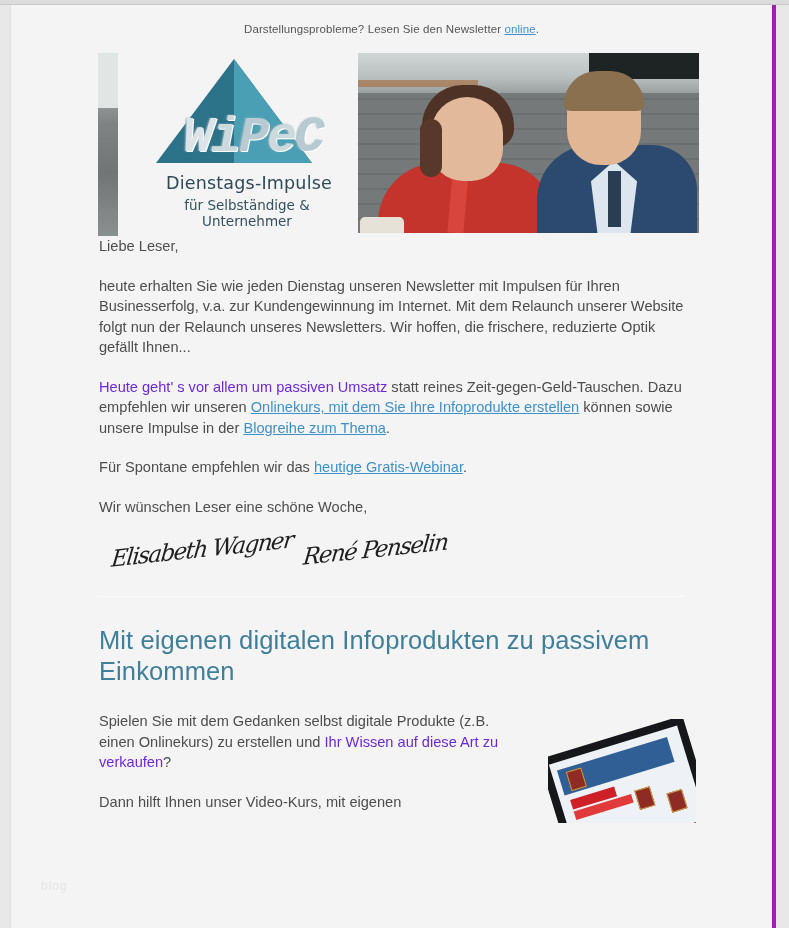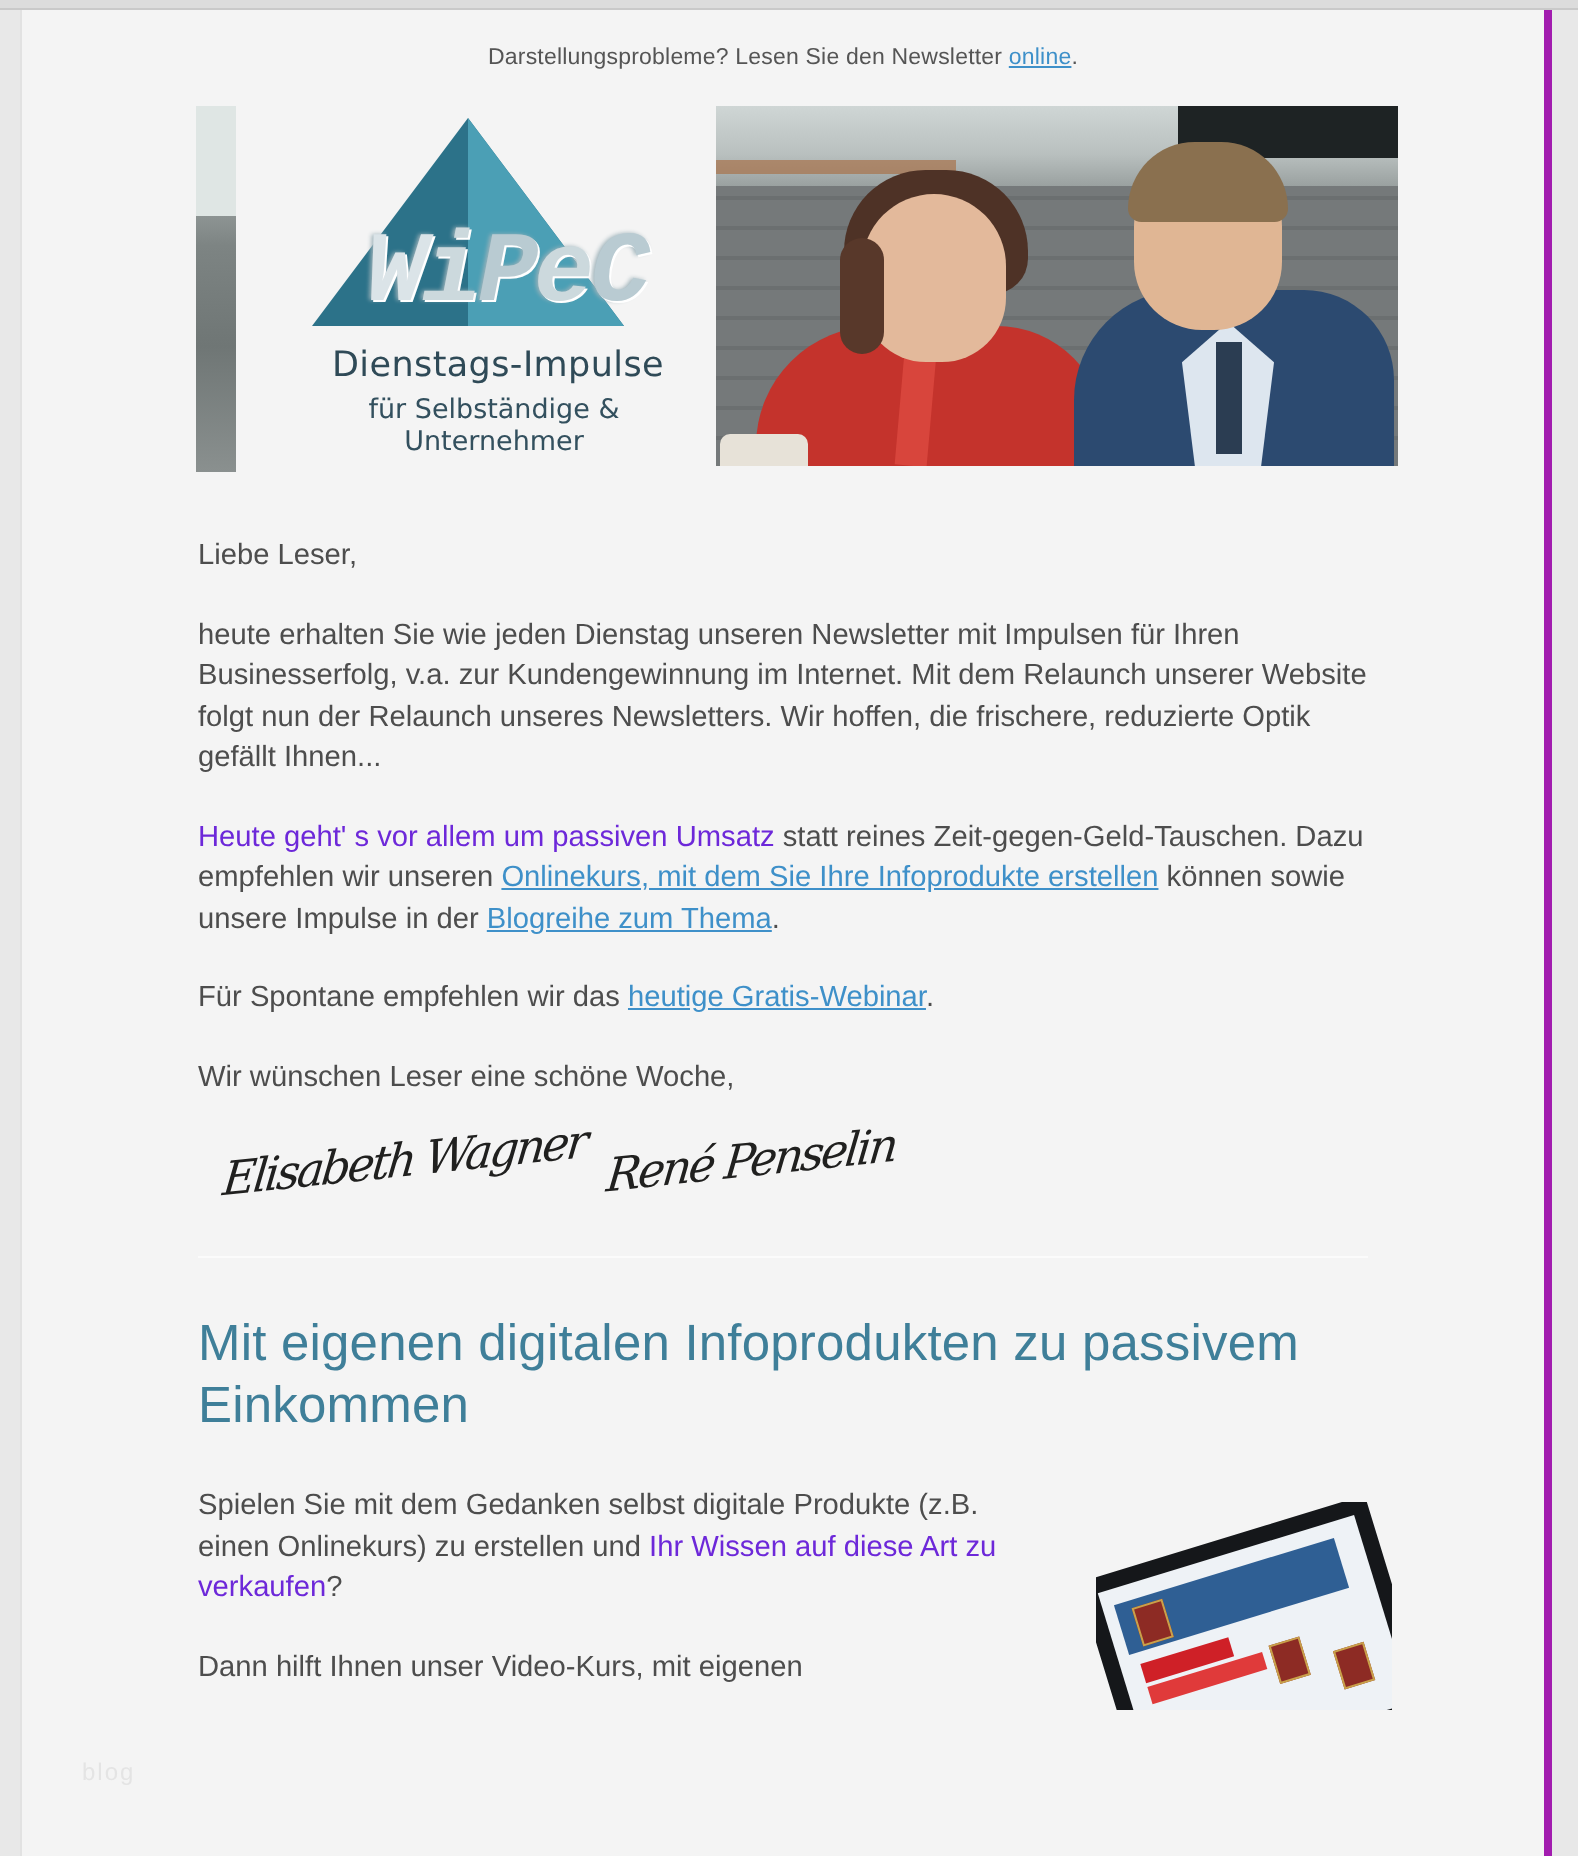--- a/index.html
+++ b/index.html
@@ -190,21 +190,21 @@
   
   .content {
     padding: 0 88px 0 88px;
   }
   p.body {
     font-size: 14.6px;
     line-height: 20.5px;
     color: #4d4d4d;
     margin: 0 0 19px 0;
   }
-  p.body.first { margin-top: 32px; }
+  p.body.first { }
   p.body b { color: #6d28d9; font-weight: normal; }
   .divider {
     margin: 16px 0 0 0;
     height: 1px;
     background: #dddddd;
     border-bottom: 1px solid #fbfbfb;
   }
   
   .sigs {
     height: 44px;

